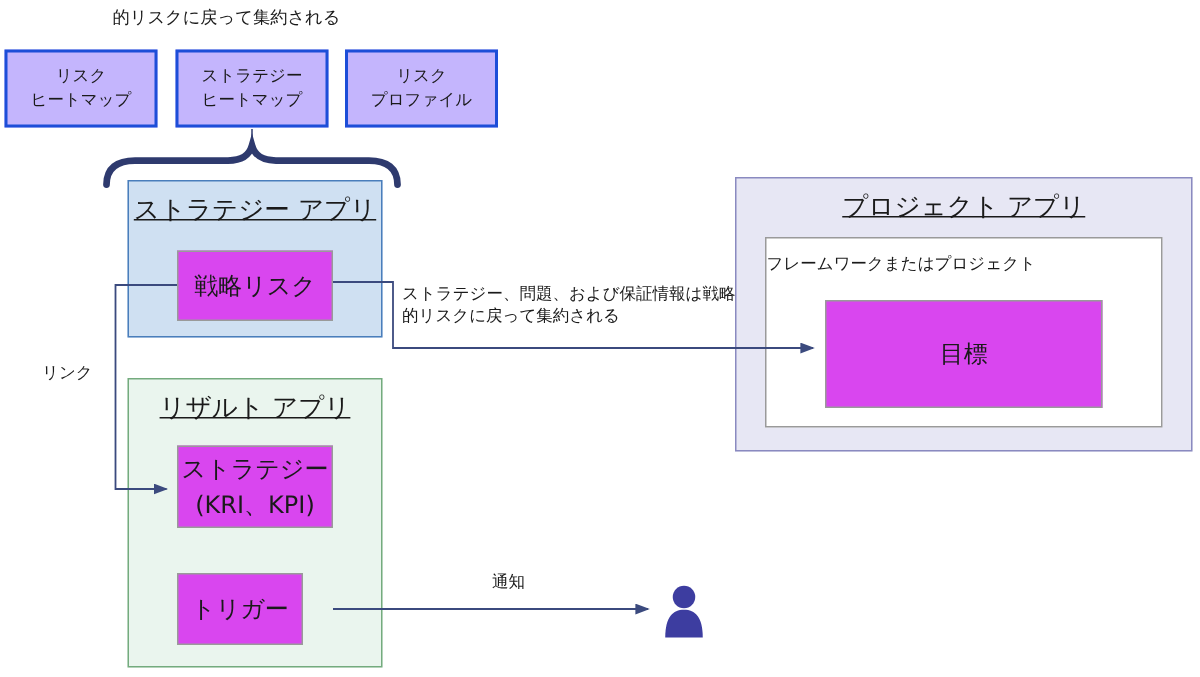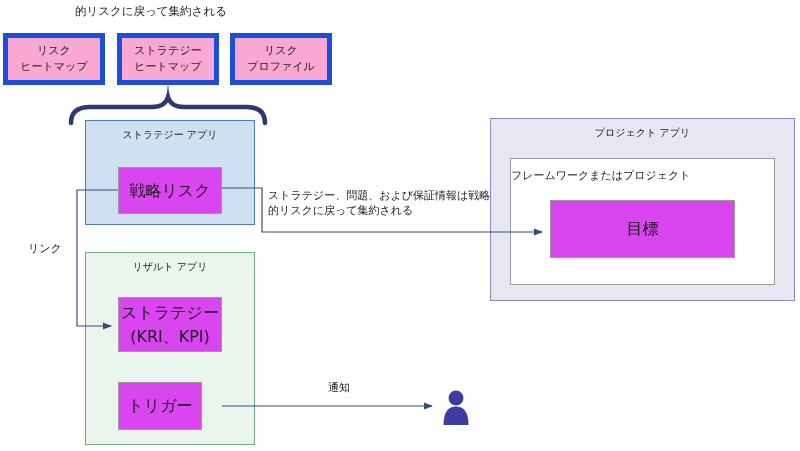--- a/index.html
+++ b/index.html
@@ -6,39 +6,39 @@
   #canvas{
     position:relative;width:800px;height:451px;background:#ffffff;
     font-family:"DejaVu Sans","Liberation Sans",sans-serif;color:#1a1a1a;
     overflow:hidden;
   }
   .abs{position:absolute;box-sizing:border-box;}
   .box{
     position:absolute;box-sizing:border-box;display:flex;align-items:center;
     justify-content:center;text-align:center;white-space:pre-line;line-height:1.45;
   }
-  .report-box{border:5px solid #1d4ed8;background:#f9a8d4;font-size:11px;}
+  .report-box{border:2px solid #1d4ed8;background:#c4b5fd;font-size:11px;}
   #rb1{left:3px;top:33px;width:102px;height:52px;}
   #rb2{left:117px;top:33px;width:102px;height:52px;}
   #rb3{left:230px;top:33px;width:102px;height:52px;}
 
   .app{position:absolute;box-sizing:border-box;}
-  .app-title{position:absolute;top:7px;left:0;width:100%;text-align:center;font-size:10px;}
+  .app-title{position:absolute;top:7px;left:0;width:100%;text-align:center;font-size:17px;text-decoration:underline;}
   #strategy-app{left:85px;top:120px;width:170px;height:105px;border:1px solid #4a7ebb;background:#cfe0f2;}
   #results-app{left:85px;top:252px;width:170px;height:193px;border:1px solid #74ab7e;background:#eaf5ee;}
   #project-app{left:490px;top:118px;width:305px;height:183px;border:1px solid #8a8ac0;background:#e7e7f4;}
 
   .gray-node{border:1px solid #9a9a9a;background:#d946ef;font-size:16px;}
   #strategic-risk{left:118px;top:167px;width:104px;height:47px;}
   #metrics{left:118px;top:297px;width:104px;height:55px;}
   #trigger{left:118px;top:382px;width:84px;height:48px;}
 
   #framework{left:510px;top:158px;width:265px;height:127px;border:1px solid #9a9a9a;background:#ffffff;}
   .framework-title{position:absolute;top:9px;left:0;width:100%;text-align:left;font-size:11px;}
-  #objective{left:550px;top:200px;width:185px;height:58px;}
+  #objective{left:550px;top:200px;width:185px;height:72px;}
 
   #diagram-title{left:75px;top:4px;font-size:11.5px;}
   #link-label{left:28px;top:241px;font-size:11px;}
   #notify-label{left:328px;top:380px;font-size:11px;}
   #aggregate-note{left:268px;top:188px;width:240px;font-size:11px;line-height:15px;white-space:pre-line;}
 
   #wires{position:absolute;left:0;top:0;width:800px;height:451px;pointer-events:none;}
 </style>
 </head>
 <body>

